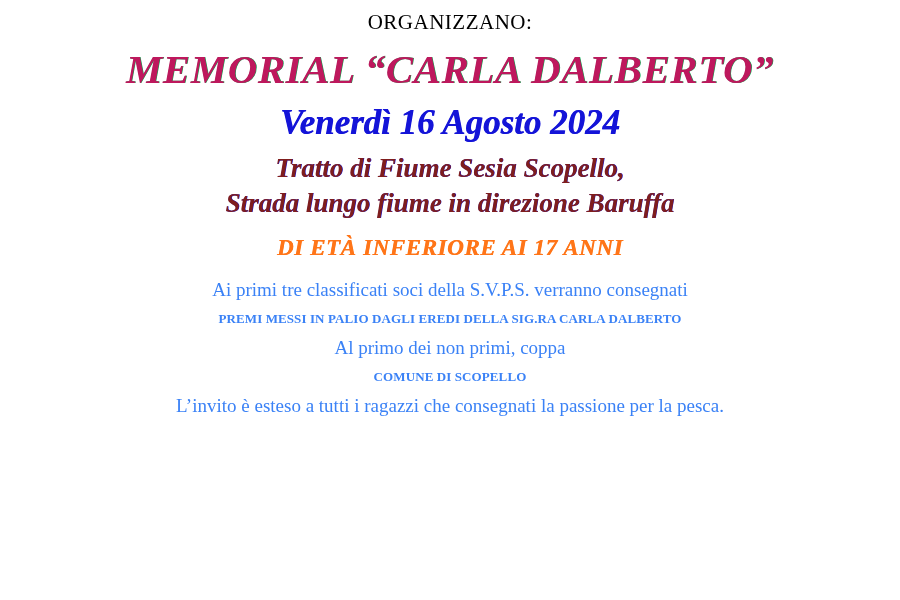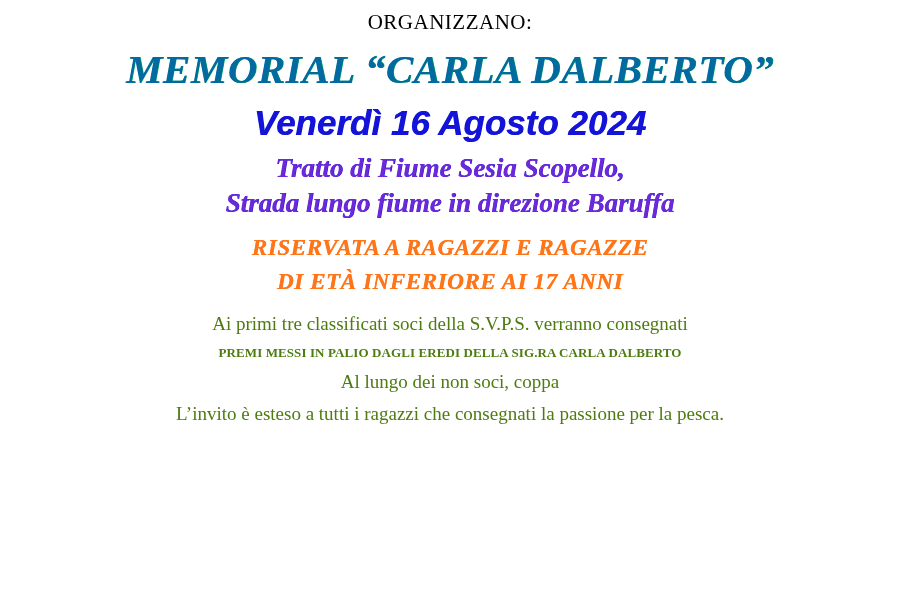--- a/index.html
+++ b/index.html
@@ -34,61 +34,61 @@
     color: #000000;
     letter-spacing: 0.5px;
     margin-top: 4px;
     margin-bottom: 10px;
   }
   .memorial {
     font-family: "Liberation Serif", serif;
     font-weight: bold;
     font-style: italic;
     font-size: 41px;
-    color: #0369a1;
+    color: #be185d;
     letter-spacing: 0.5px;
     margin-bottom: 6px;
     text-shadow: 0.5px 0 0 #00b14f;
   }
   .data {
-    font-family: Liberation Sans, sans-serif;
+    font-family: Liberation Serif, serif;
     font-weight: bold;
     font-style: italic;
     font-size: 35px;
     color: #1414d8;
     margin-top: 4px;
     margin-bottom: 10px;
     text-shadow: 0.5px 0 0 #1414d8;
   }
   .luogo {
     font-family: "Liberation Serif", serif;
     font-weight: bold;
     font-style: italic;
     font-size: 27px;
-    color: #6d28d9;
+    color: #7f1d1d;
     margin-bottom: 4px;
     text-shadow: 0.4px 0 0 #1414d8;
   }
   .luogo.second {
     margin-bottom: 16px;
   }
   .gara {
     font-family: "Liberation Serif", serif;
     font-weight: bold;
     font-style: italic;
     font-size: 23px;
     color: #ff7518;
     letter-spacing: 0.6px;
     margin-bottom: 8px;
     text-shadow: 0.4px 0 0 #ff7518;
   }
   .body-text {
     font-family: "Liberation Serif", serif;
     font-size: 19px;
-    color: #4d7c0f;
+    color: #3b82f6;
     margin-top: 10px;
   }
   .body-text.bold {
     font-weight: bold;
     font-size: 13px;
     letter-spacing: 0.1px;
   }
 </style>
 </head>
 <body>
@@ -99,27 +99,27 @@
 
   <div class="line memorial">MEMORIAL “CARLA DALBERTO”</div>
 
   <div class="line data">Venerdì 16 Agosto 2024</div>
 
   <div class="line luogo">Tratto di Fiume Sesia Scopello,</div>
 
   <div class="line luogo second">Strada lungo fiume in direzione Baruffa</div>
 
 
-  <div class="line gara">RISERVATA A RAGAZZI E RAGAZZE</div>
 
   <div class="line gara">DI ETÀ INFERIORE AI 17 ANNI</div>
 
   <div class="line body-text">Ai primi tre classificati soci della S.V.P.S. verranno consegnati</div>
 
   <div class="line body-text bold">PREMI MESSI IN PALIO DAGLI EREDI DELLA SIG.RA CARLA DALBERTO</div>
 
-  <div class="line body-text">Al lungo dei non soci, coppa</div>
+  <div class="line body-text">Al primo dei non primi, coppa</div>
 
+  <div class="line body-text bold">COMUNE DI SCOPELLO</div>
 
 
   <div class="line body-text">L’invito è esteso a tutti i ragazzi che consegnati la passione per la pesca.</div>
 
 </div>
 
 </body></html>

